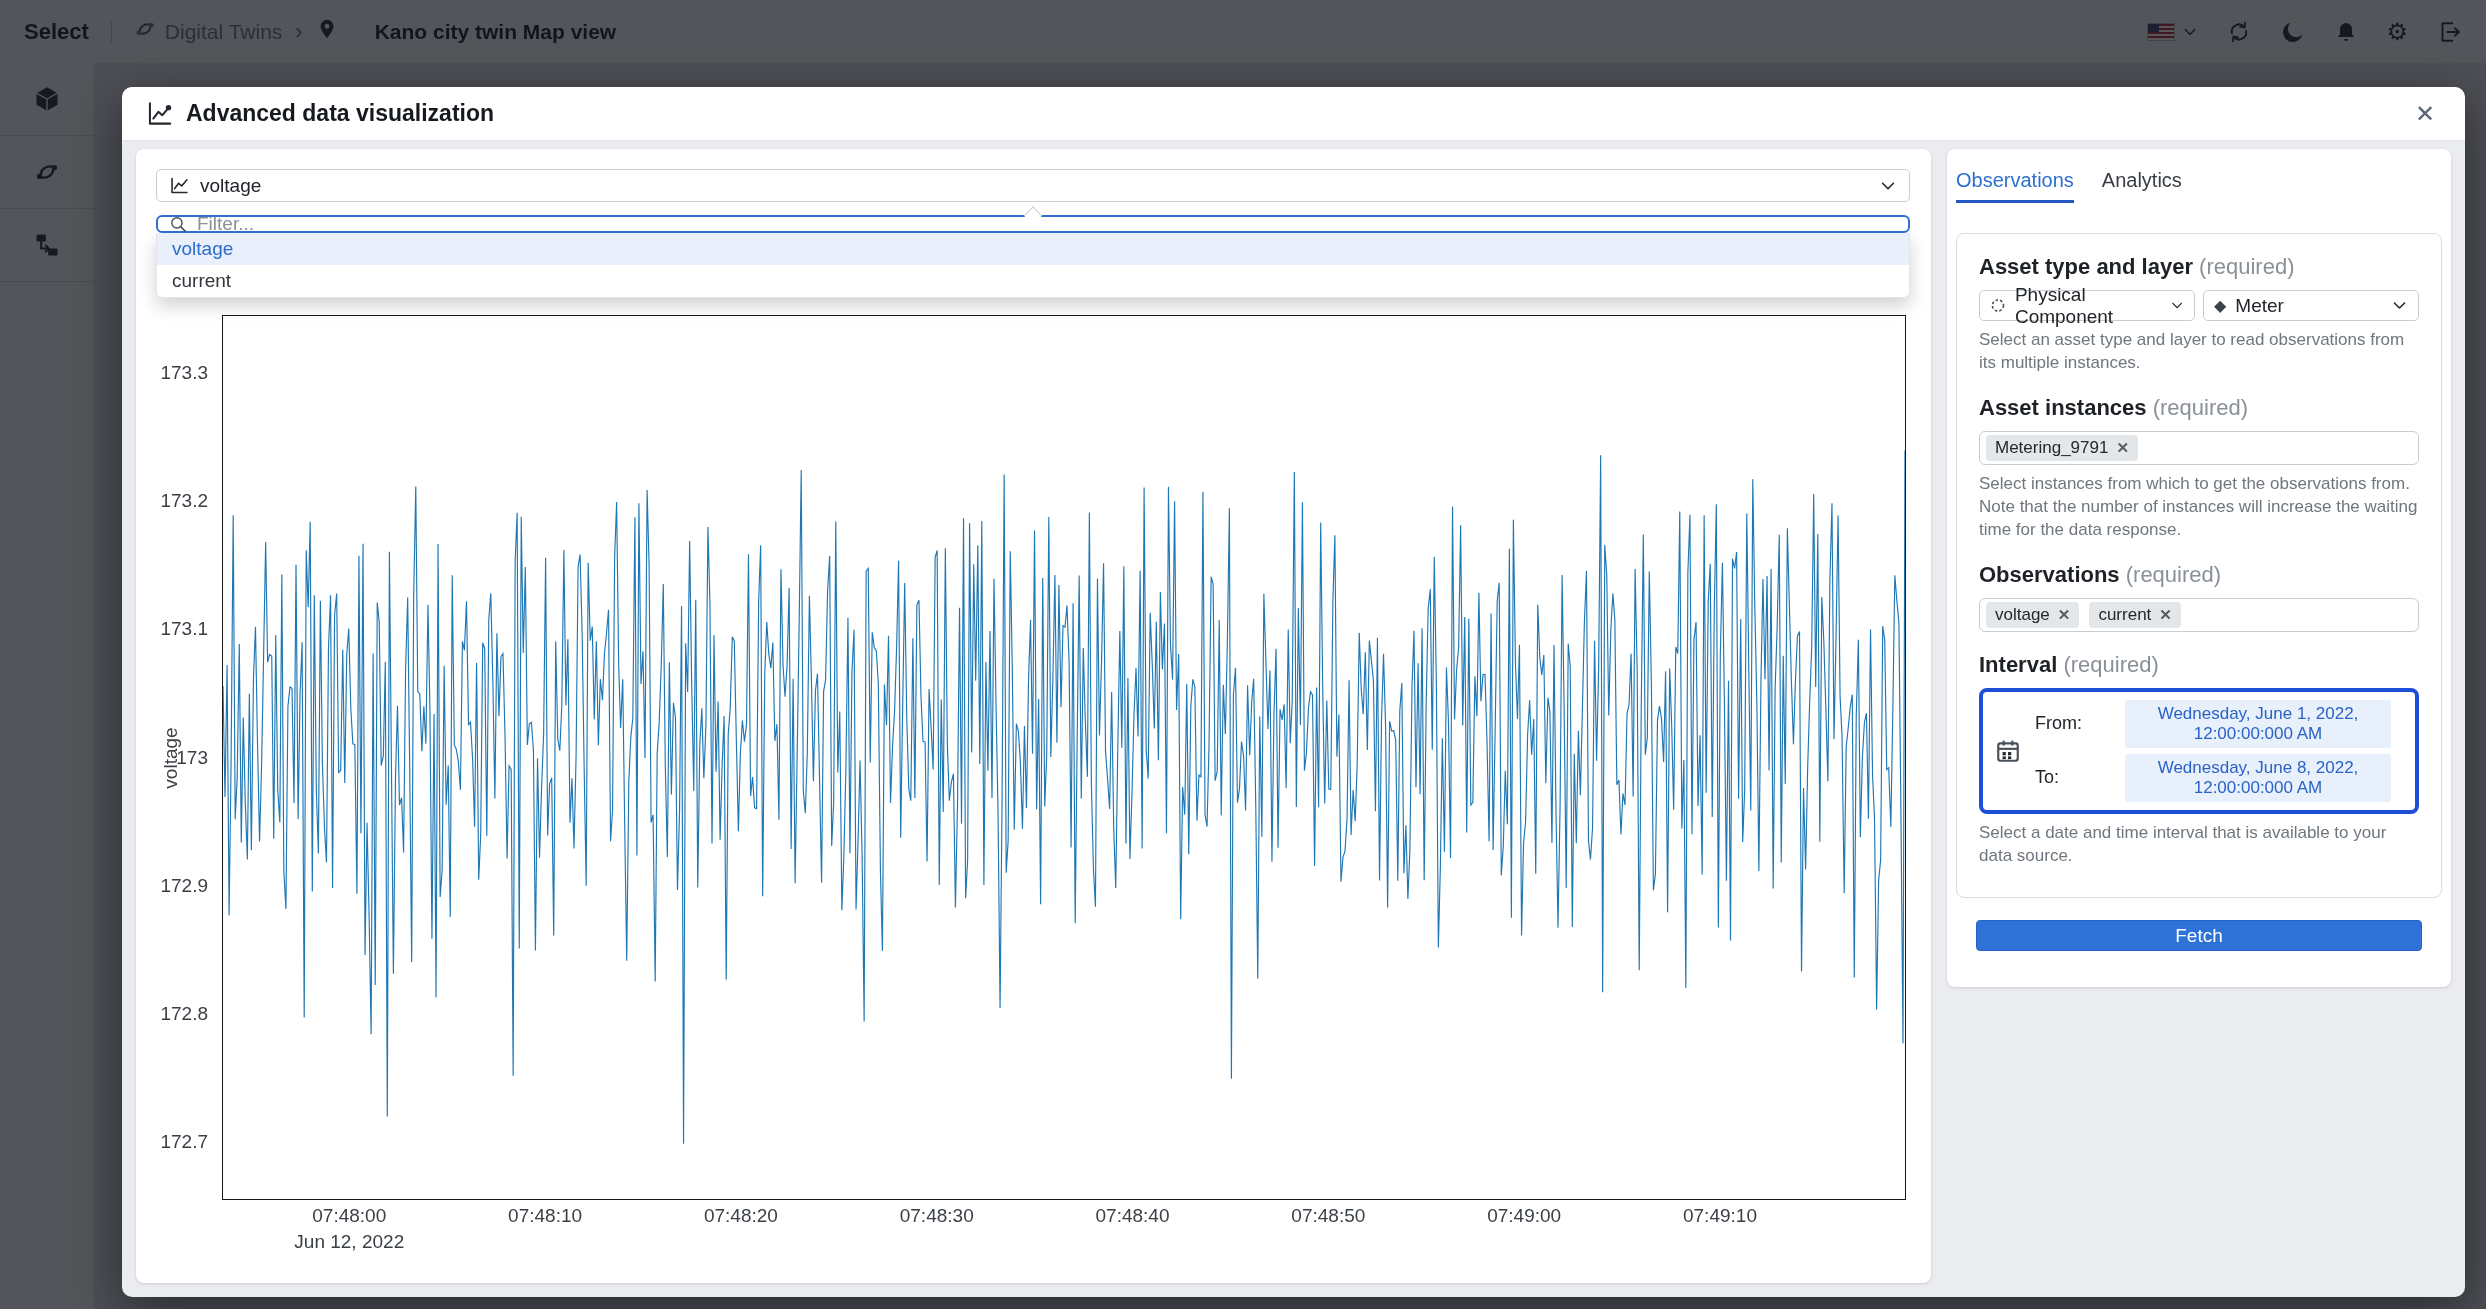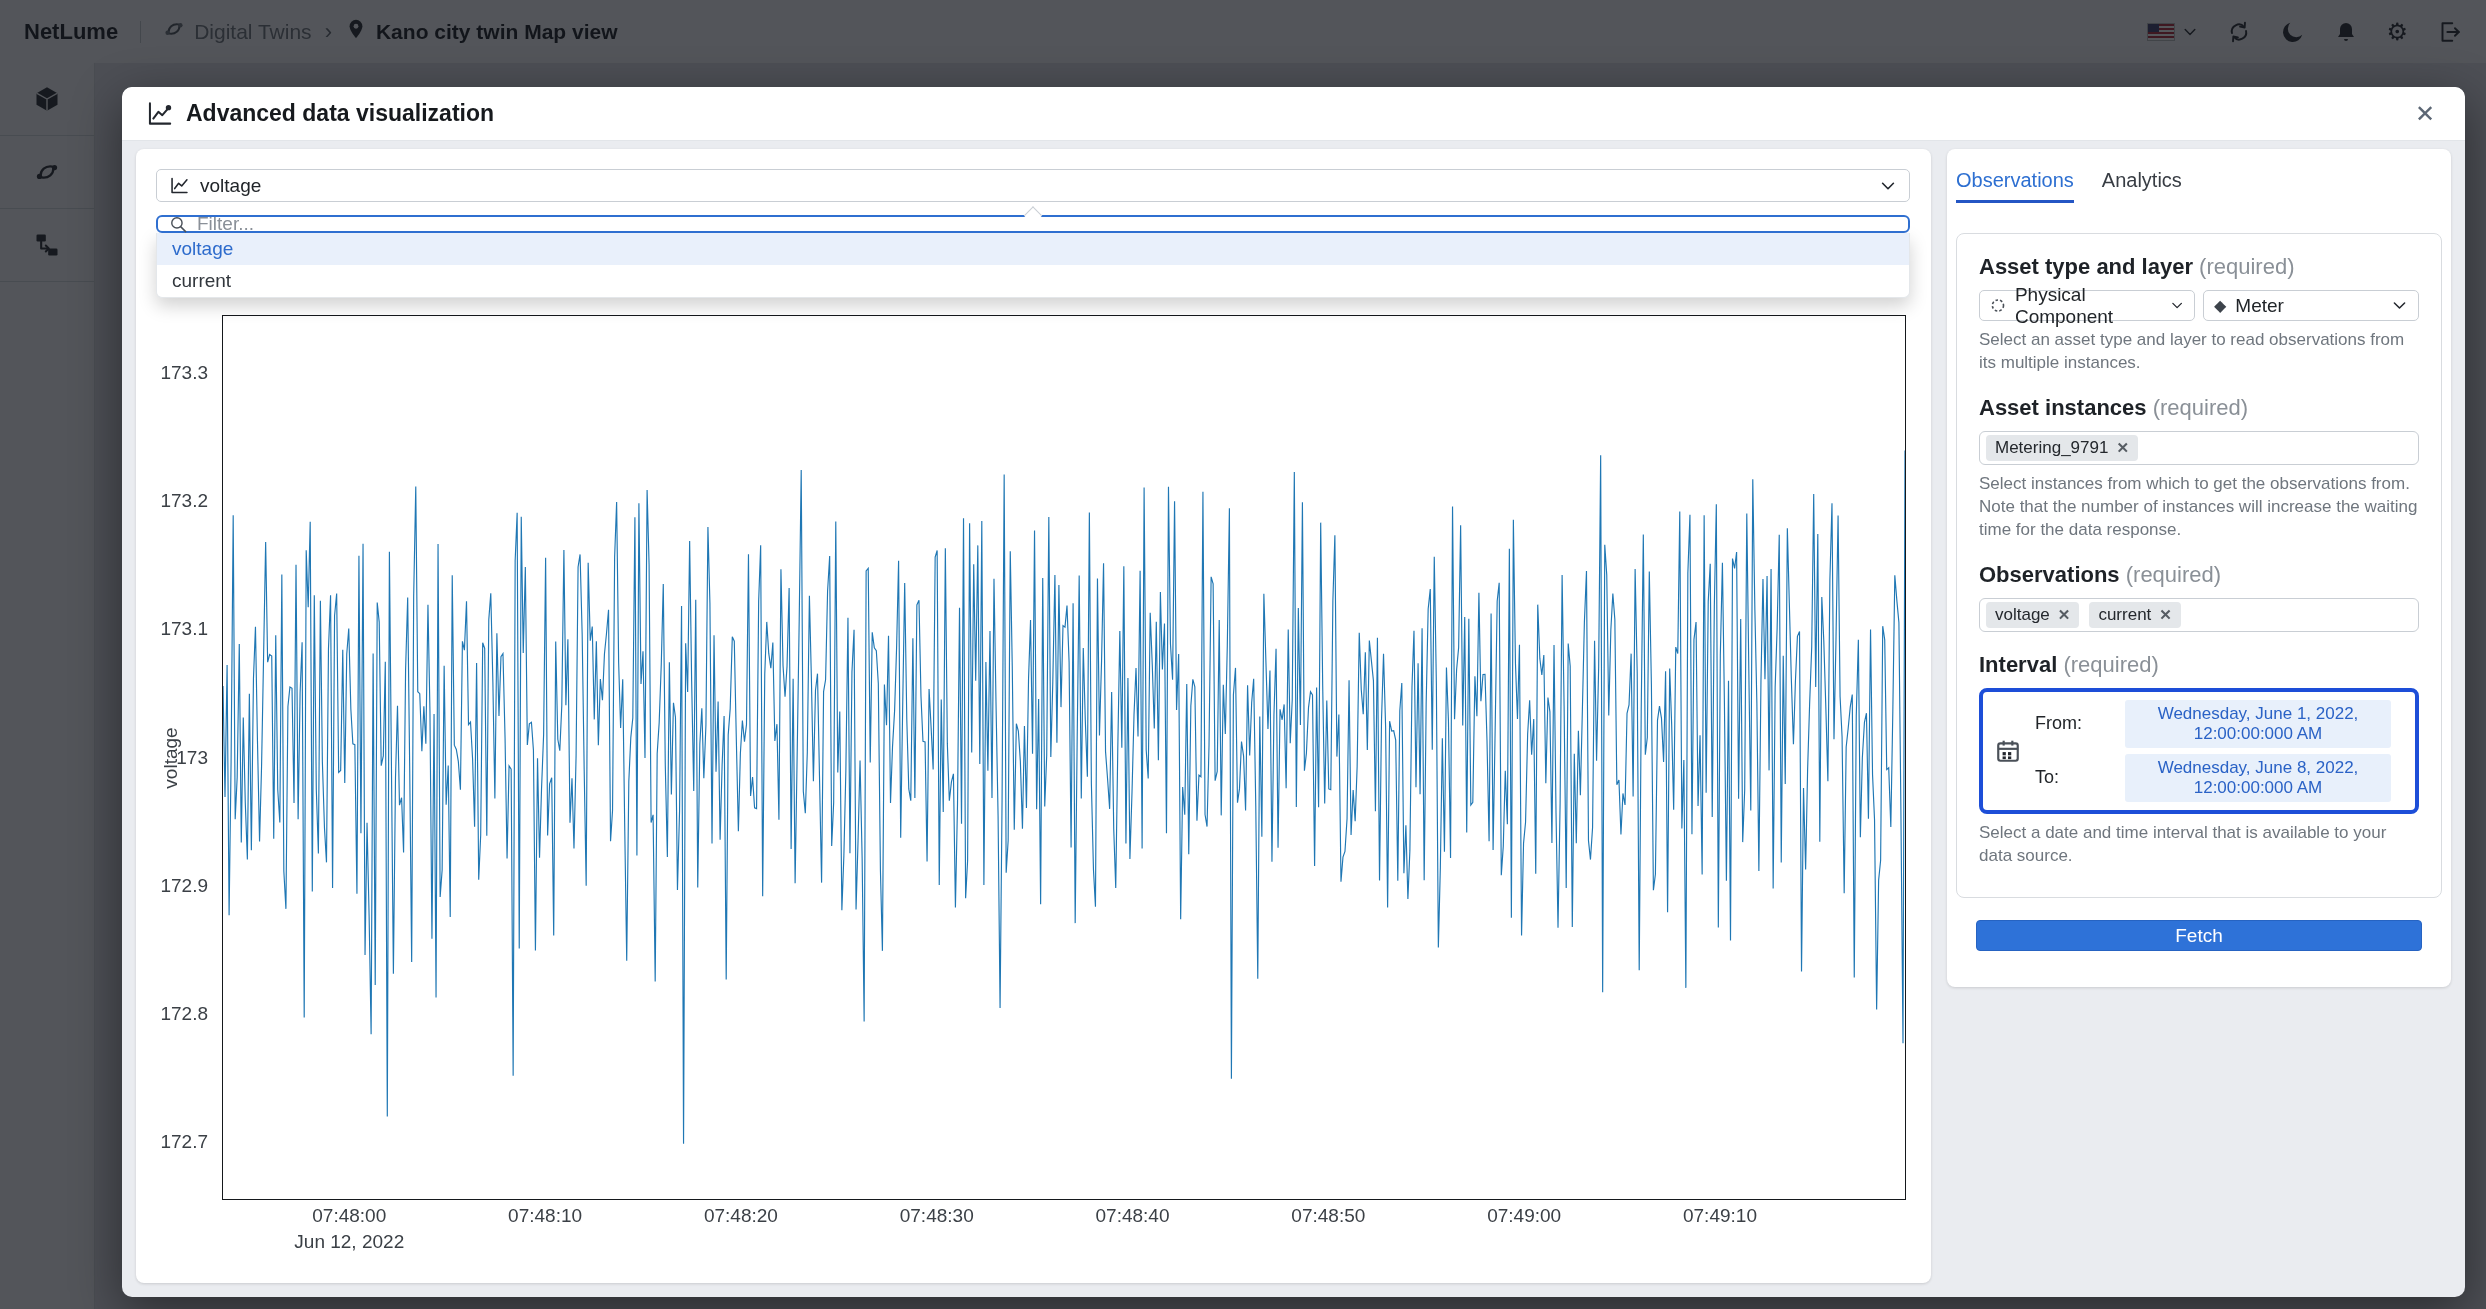--- a/index.html
+++ b/index.html
@@ -7,21 +7,21 @@
   body { position:relative; font-family:"Liberation Sans", sans-serif; background:#e4e7eb; color:#1e2227; }
 
   
   .topbar { position:absolute; top:0; left:0; right:0; height:63px; background:#fbfcfd;
             display:flex; align-items:center; padding:0 24px; gap:14px; z-index:1; }
   .brand { font-weight:bold; font-size:22px; color:#15181d; }
   .tb-divider { width:1px; height:22px; background:#c3c8ce; margin:0 8px; }
   .crumb { display:flex; align-items:center; gap:9px; font-size:21px; }
   .crumb .dim { color:#6d737b; }
   .crumb .sep { color:#5f656d; font-size:22px; margin:0 4px; }
-  .crumb .strong { font-weight:bold; color:#15181d; }
+  .crumb .strong { font-weight:bold; color:#15181d;margin-left:28px; }
   .tb-right { margin-left:auto; display:flex; align-items:center; gap:28px; }
   .tb-right svg, .tb-right .glyph { display:block; }
   .flagwrap { display:flex; align-items:center; gap:8px; }
   .flag { width:26px; height:16px; background:repeating-linear-gradient(#b22234 0 2px,#ffffff 2px 4px);
           position:relative; box-shadow:0 0 0 1px rgba(0,0,0,.25); }
   .flag::after { content:""; position:absolute; left:0; top:0; width:11px; height:8px; background:#3c3b6e; }
   .gear-glyph { font-size:24px; color:#23272e; line-height:1; }
 
   .sidebar { position:absolute; top:63px; left:0; bottom:0; width:95px; background:#fbfcfd;
              border-right:1px solid #d9dde1; z-index:1; }
@@ -110,21 +110,21 @@
                color:#fff; font-size:19px; border-radius:4px; cursor:pointer;
                font-family:"Liberation Sans", sans-serif; }
   .icon-stroke { stroke:#23272e; stroke-width:1.8; fill:none; stroke-linecap:round; stroke-linejoin:round; }
   .icon-fill { fill:#23272e; }
   .icon-gray { stroke:#4a5058; }
 </style>
 </head>
 <body>
 
 <div class="topbar">
-  <span class="brand">NetLume</span>
+  <span class="brand">Select</span>
   <span class="tb-divider"></span>
   <span class="crumb">
     <span>
       <svg width="22" height="22" viewBox="0 0 20 20">
           <path class="icon-stroke icon-gray" d="M5 13c0-4.4 3.6-8 9-7.2"></path>
           <path class="icon-stroke icon-gray" d="M15 7c0 4.4-3.6 8-9 7.2"></path>
           <circle cx="4.2" cy="13.4" r="2" fill="#6d737b"></circle>
           <circle cx="15.8" cy="6.6" r="2" fill="#6d737b"></circle>
         </svg>
     </span>

